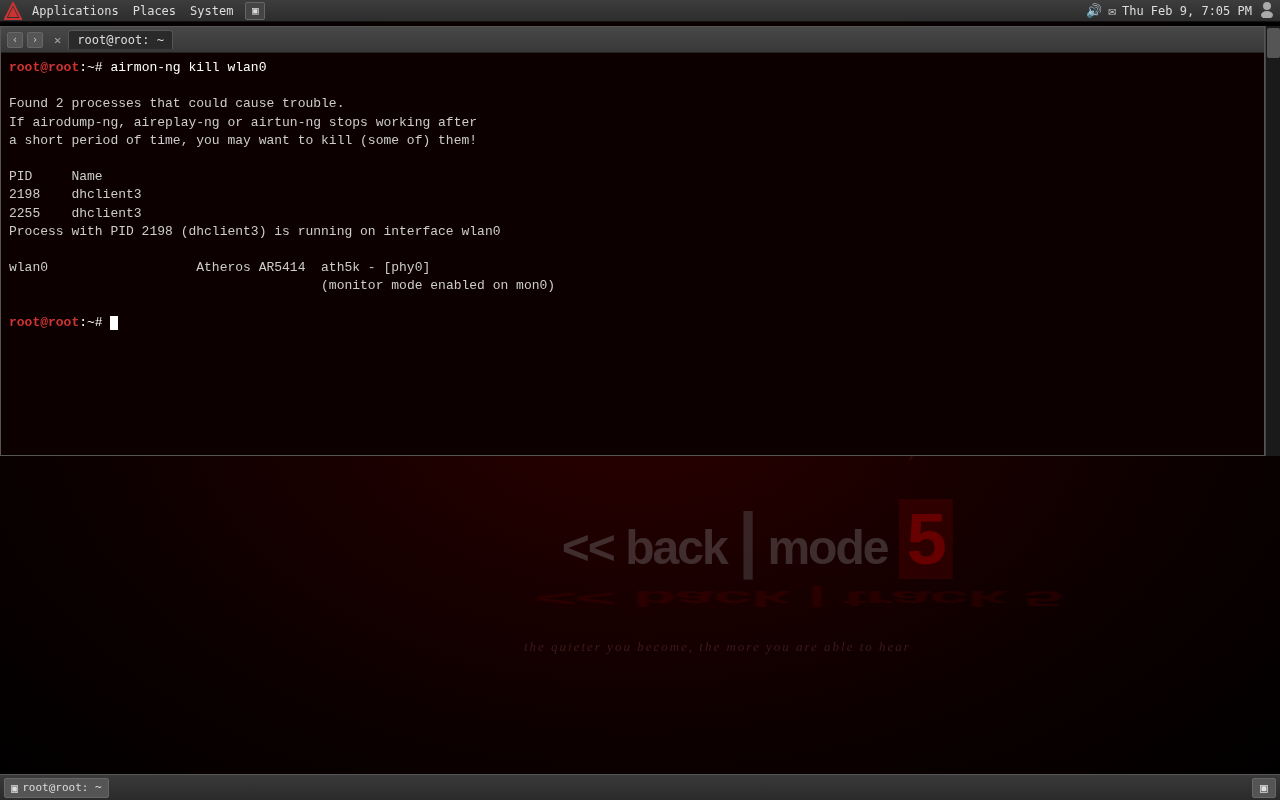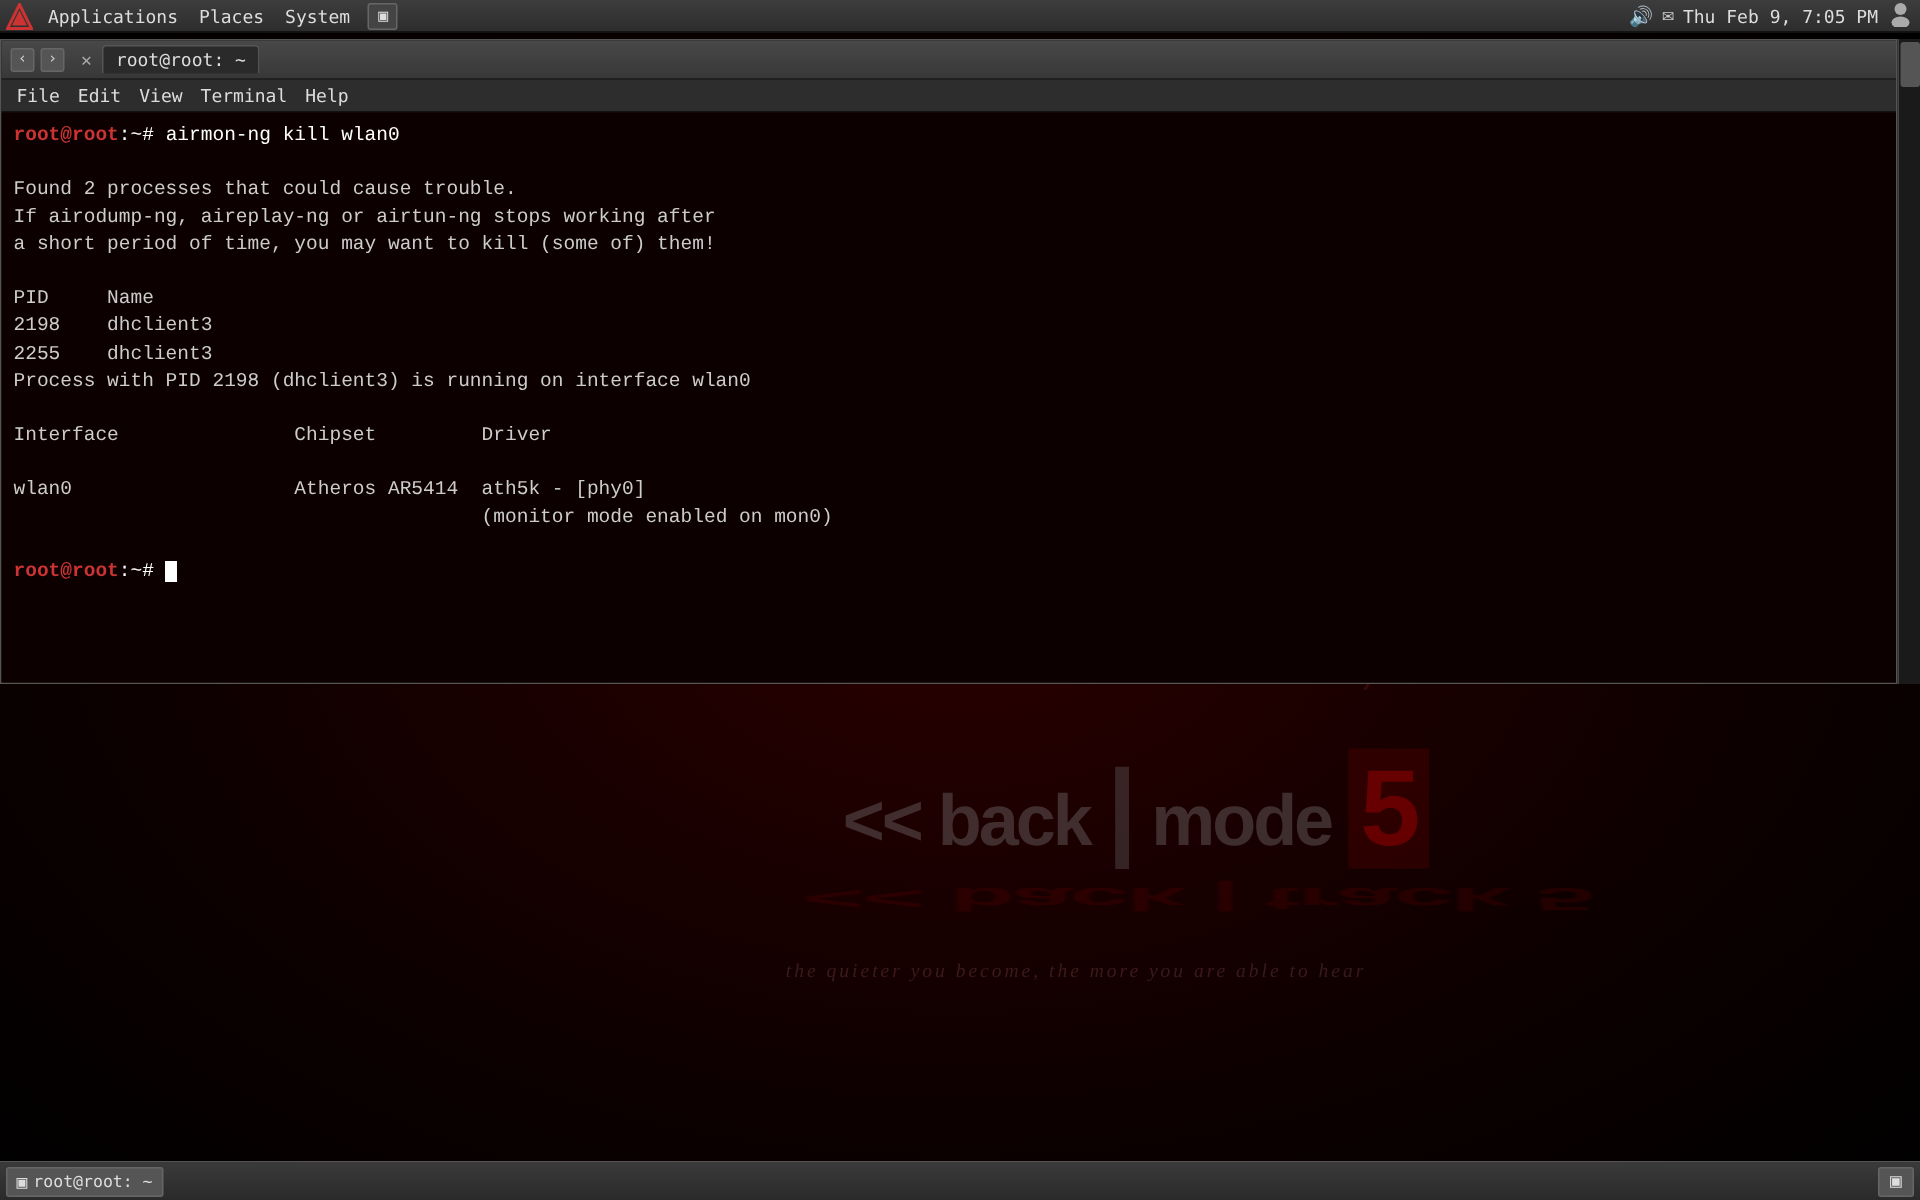--- a/index.html
+++ b/index.html
@@ -359,42 +359,33 @@
 
 <div id="terminal-window" style="position:absolute;top:26px;left:0;width:1265px;height:430px;background:#0d0000;border:1px solid #555;z-index:5;">
 
   <div id="terminal-titlebar" style="height:26px;background:linear-gradient(to bottom,#484848,#383838);display:flex;align-items:center;padding:0 6px;gap:4px;border-bottom:1px solid #222;">
     <div class="tab-nav-btn">‹</div>
     <div class="tab-nav-btn">›</div>
     <div class="tab-close">✕</div>
     <div class="tab-title">root@root: ~</div>
   </div>
 
-  <div id="terminal-menubar" style="height:22px;background:#2d2d2d;display:flex;align-items:center;padding:0 4px;gap:0;border-bottom:1px solid #111;">
-    <div class="term-menu-item">File</div>
-    <div class="term-menu-item">Edit</div>
-    <div class="term-menu-item">View</div>
-    <div class="term-menu-item">Terminal</div>
-    <div class="term-menu-item">Help</div>
-  </div>
 
   <div id="terminal-content" style="background:#0d0000;width:100%;height:calc(100% - 48px);padding:6px 8px;color:#ddd;font-family:'Courier New',monospace;font-size:13px;line-height:1.45;overflow:hidden;">
     <pre><span class="prompt" style="color:#cc3333;font-weight:bold;">root@root</span><span style="color:#fff;">:~#</span><span style="color:#fff;"> airmon-ng kill wlan0</span>
 
 <span style="color:#ccc;">Found 2 processes that could cause trouble.
 If airodump-ng, aireplay-ng or airtun-ng stops working after
 a short period of time, you may want to kill (some of) them!
 </span>
 <span style="color:#ccc;">PID     Name
 2198    dhclient3
 2255    dhclient3
 Process with PID 2198 (dhclient3) is running on interface wlan0
 </span>
-<span style="color:#ccc;">Interface               Chipset         Driver
-</span>
 <span style="color:#ccc;">wlan0                   Atheros AR5414  ath5k - [phy0]
                                         (monitor mode enabled on mon0)
 </span>
 <span class="prompt" style="color:#cc3333;font-weight:bold;">root@root</span><span style="color:#fff;">:~# </span><span class="cursor"></span></pre>
   </div>
 </div>
 
 <div class="scrollbar-area">
   <div class="scrollbar-thumb"></div>
 </div>

